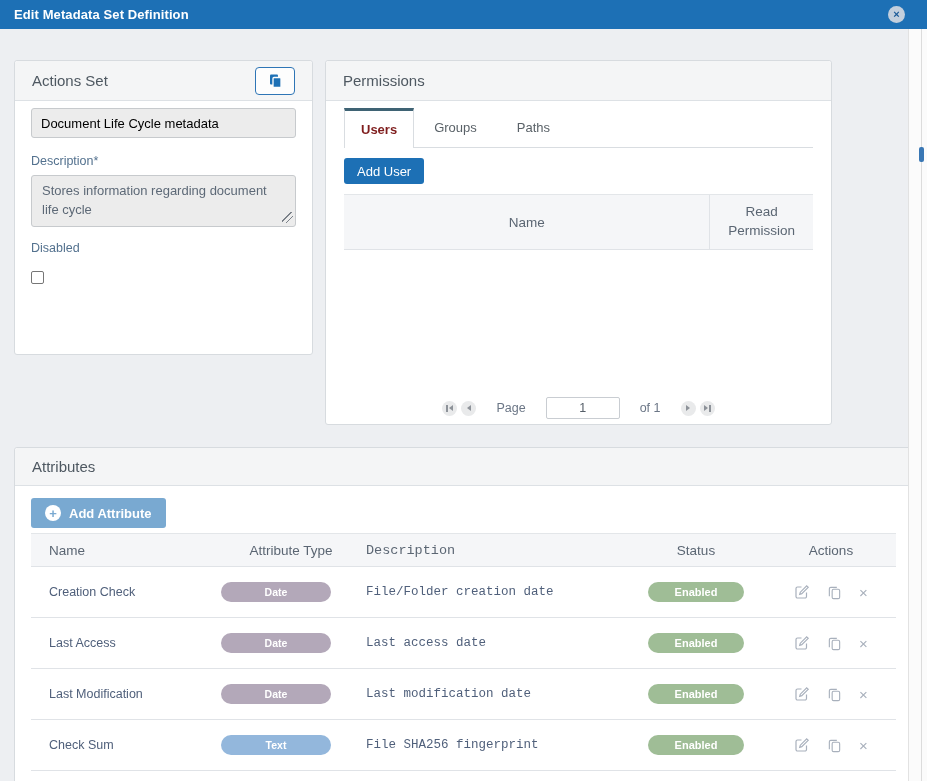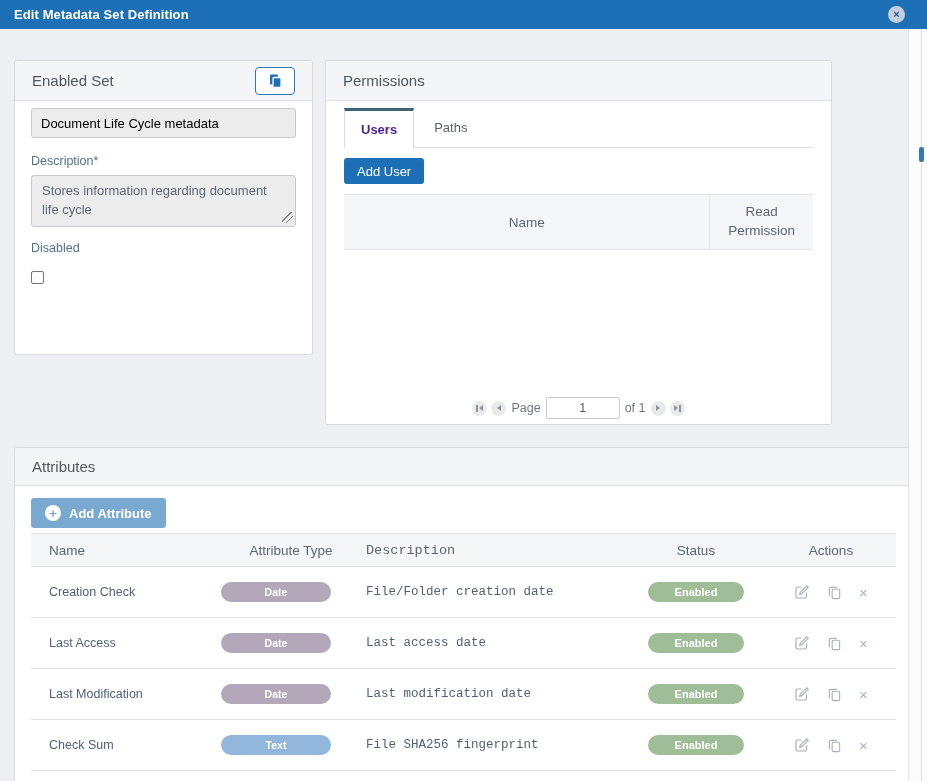--- a/index.html
+++ b/index.html
@@ -73,21 +73,21 @@
 
   
   .perm-body { padding:0 18px; position:relative; height:324px; }
   .tabs { display:flex; margin-top:7px; height:40px; align-items:stretch; }
   .tab {
     font-size:13px; color:#5a6268; display:flex; align-items:center; justify-content:center;
     padding:0 20px; border-bottom:1px solid #d9dde1; cursor:pointer; white-space:nowrap;
   }
   .tab.active {
     border:1px solid #d9dde1; border-top:3px solid var(--tab-active-border,#3f6374); border-bottom:none;
-    background:#fff; font-weight:bold; color:#4c1d95; padding:0 16px;
+    background:#fff; font-weight:bold; color:#7f1d1d; padding:0 16px;
   }
   .tab-filler { flex:1; border-bottom:1px solid #d9dde1; }
   .btn-primary {
     margin-top:10px; height:26px; padding:0 13px;
     background:var(--btn-blue,#1d70b5); color:#fff; border:none; border-radius:3px;
     font-size:13px; font-family:inherit; cursor:pointer;
   }
   .perm-table { margin-top:10px; border-top:1px solid #e3e6e9; }
   .perm-head { display:flex; background:#f5f6f8; border-bottom:1px solid #e0e3e7; height:55px; }
   .perm-col-name {
@@ -105,21 +105,21 @@
   .toggle .knob { position:absolute; right:2px; top:2px; width:13px; height:13px; border-radius:50%; background:#fff; }
 
   .pagination { position:absolute; left:0; right:0; bottom:13px; display:flex; align-items:center; justify-content:center; gap:4px; }
   .pg-btn {
     width:15px; height:15px; border-radius:50%; background:#e9eaeb; border:none;
     display:flex; align-items:center; justify-content:center; gap:1px; padding:0; cursor:pointer;
   }
   .tri-left  { width:0; height:0; border-top:3.5px solid transparent; border-bottom:3.5px solid transparent; border-right:4.5px solid #8d9299; }
   .tri-right { width:0; height:0; border-top:3.5px solid transparent; border-bottom:3.5px solid transparent; border-left:4.5px solid #8d9299; }
   .pg-bar { width:2px; height:7px; background:#8d9299; }
-  .pg-label { font-size:12.5px; color:#6b7686; margin:0 1px; }
+  .pg-label { font-size:12.5px; color:#6b7686; margin:0 16px; }
   .pg-input {
     width:74px; height:22px; border:1px solid #c9cdd2; border-radius:2px; text-align:center;
     font-size:12.5px; color:#555e68; font-family:inherit; background:#fff;
   }
 
   
   .attr-body { padding:0 16px; }
   .btn-light {
     margin-top:12px; height:30px; padding:0 14px;
     background:var(--btn-light-blue,#79a9d1); color:#fff; border:none; border-radius:3px;
@@ -168,21 +168,21 @@
 
   <header class="titlebar">
     <span class="titlebar-text">Edit Metadata Set Definition</span>
     <button class="close-btn">
       <span class="close-glyph">×</span>
     </button>
   </header>
 
   <section class="card card-metadata">
     <div class="card-header">
-      <span class="card-title">Enabled Set</span>
+      <span class="card-title">Actions Set</span>
       <button class="copy-set-btn">
         <svg width="16" height="16" viewBox="0 0 16 16">
           <rect x="3" y="1.5" width="8" height="10" rx="1" fill="#1d70b5"></rect>
           <rect x="6" y="4.5" width="8" height="10" rx="1" fill="#1d70b5" stroke="#fdfdfd" stroke-width="1.3"></rect>
         </svg>
       </button>
     </div>
     <div class="meta-body">
       <input class="text-input" value="Document Life Cycle metadata" style="">
       <label class="field-label lbl-desc">Description*</label>
@@ -195,20 +195,21 @@
     </div>
   </section>
 
   <section class="card card-permissions">
     <div class="card-header">
       <span class="card-title">Permissions</span>
     </div>
     <div class="perm-body">
       <div class="tabs">
         <div class="tab active">Users</div>
+        <div class="tab">Groups</div>
         <div class="tab">Paths</div>
         <div class="tab-filler"></div>
       </div>
       <button class="btn-primary">Add User</button>
       <div class="perm-table">
         <div class="perm-head">
           <div class="perm-col-name">Name</div>
           <div class="perm-col-read">Read Permission</div>
         </div>
       </div>

